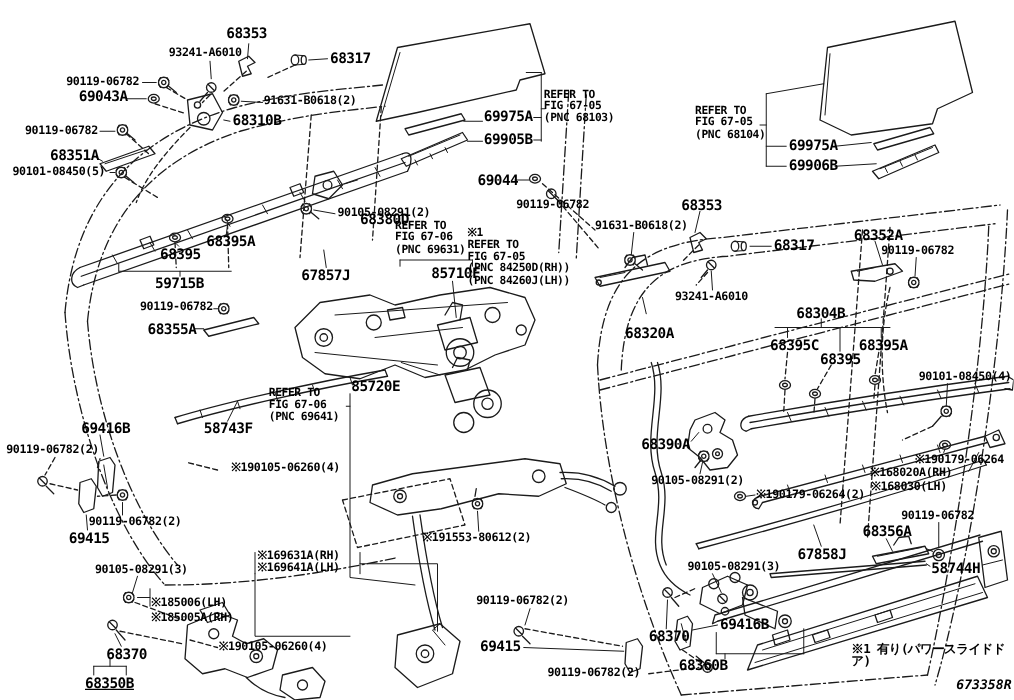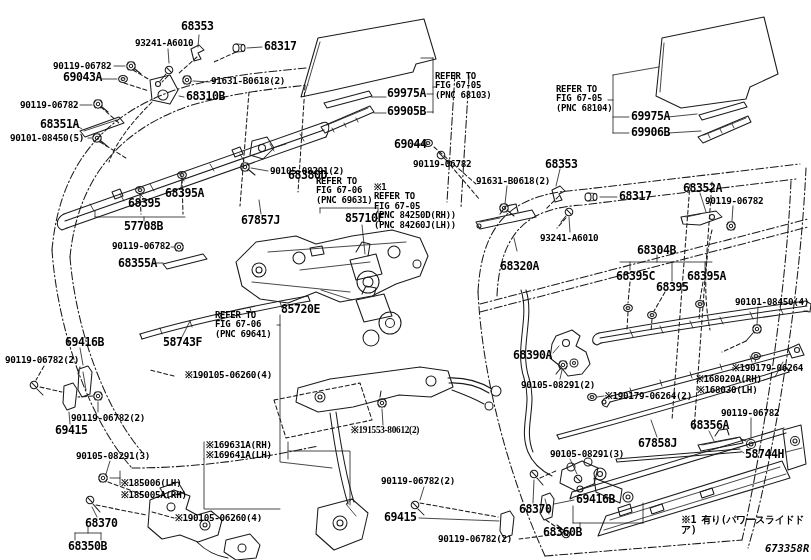--- a/index.html
+++ b/index.html
@@ -360,42 +360,42 @@
       <div class="lbl lg" style="left: 181px; top: 21px;">68353</div>
       <div class="lbl lg" style="left: 264px; top: 41px;">68317</div>
       <div class="lbl lg" style="left: 63px; top: 72px;">69043A</div>
       <div class="lbl lg" style="left: 186px; top: 91px;">68310B</div>
       <div class="lbl lg" style="left: 40px; top: 119px;">68351A</div>
       <div class="lbl lg" style="left: 288px; top: 138px; margin-top: 32px;">68380D</div>
       <div class="lbl lg" style="left: 387px; top: 88px;">69975A</div>
       <div class="lbl lg" style="left: 387px; top: 106px;">69905B</div>
       <div class="lbl lg" style="left: 631px; top: 111px;">69975A</div>
       <div class="lbl lg" style="left: 631px; top: 127px;">69906B</div>
-      <div class="lbl lg" style="left: 382px; top: 139px; margin-left: 12px;">69044</div>
+      <div class="lbl lg" style="left: 382px; top: 139px;">69044</div>
       <div class="lbl lg" style="left: 545px; top: 159px;">68353</div>
       <div class="lbl lg" style="left: 683px; top: 183px;">68352A</div>
       <div class="lbl lg" style="left: 619px; top: 191px;">68317</div>
       <div class="lbl lg" style="left: 500px; top: 261px; text-align: center;">68320A</div>
       <div class="lbl lg" style="left: 637px; top: 245px;">68304B</div>
       <div class="lbl lg" style="left: 616px; top: 271px;">68395C</div>
       <div class="lbl lg" style="left: 687px; top: 271px;">68395A</div>
       <div class="lbl lg" style="left: 656px; top: 282px;">68395</div>
       <div class="lbl lg" style="left: 165px; top: 188px;">68395A</div>
       <div class="lbl lg" style="left: 128px; top: 198px;">68395</div>
-      <div class="lbl lg" style="left: 124px; top: 221px;">57708B</div>
+      <div class="lbl lg" style="left: 124px; top: 221px;">59715B</div>
       <div class="lbl lg" style="left: 241px; top: 215px; text-align: center;">67857J</div>
       <div class="lbl lg" style="left: 345px; top: 213px;">85710F</div>
       <div class="lbl lg" style="left: 281px; top: 284px; margin-top: 20px;">85720E</div>
       <div class="lbl lg" style="left: 118px; top: 258px;">68355A</div>
       <div class="lbl lg" style="left: 163px; top: 337px;">58743F</div>
       <div class="lbl lg" style="left: 65px; top: 337px;">69416B</div>
       <div class="lbl lg" style="left: 55px; top: 425px;">69415</div>
       <div class="lbl lg" style="left: 513px; top: 350px;">68390A</div>
       <div class="lbl lg" style="left: 85px; top: 518px;">68370</div>
-      <div class="lbl lg" style="left: 68px; top: 541px;">68350B</div>
+      <div class="lbl lg" style="left: 68px; top: 541px; text-decoration: underline;">68350B</div>
       <div class="lbl lg" style="left: 576px; top: 494px;">69416B</div>
       <div class="lbl lg" style="left: 384px; top: 512px;">69415</div>
       <div class="lbl lg" style="left: 519px; top: 504px;">68370</div>
       <div class="lbl lg" style="left: 543px; top: 527px;">68360B</div>
       <div class="lbl lg" style="left: 638px; top: 438px;">67858J</div>
       <div class="lbl lg" style="left: 690px; top: 420px;">68356A</div>
       <div class="lbl lg" style="left: 745px; top: 449px;">58744H</div>
       <div class="lbl sm" style="left: 53px; top: 61px;">90119-06782</div>
       <div class="lbl sm" style="left: 135px; top: 38px;">93241-A6010</div>
       <div class="lbl sm" style="left: 211px; top: 76px;">91631-B0618(2)</div>
@@ -415,21 +415,21 @@
       <div class="lbl sm" style="left: 605px; top: 391px;">※190179-06264(2)</div>
       <div class="lbl sm" style="left: 185px; top: 370px;">※190105-06260(4)</div>
       <div class="lbl sm" style="left: 5px; top: 355px;">90119-06782(2)</div>
       <div class="lbl sm" style="left: 71px; top: 413px;">90119-06782(2)</div>
       <div class="lbl sm" style="left: 76px; top: 451px;">90105-08291(3)</div>
       <div class="lbl sm" style="left: 121px; top: 490px;">※185005A(RH)</div>
       <div class="lbl sm" style="left: 121px; top: 478px;">※185006(LH)</div>
       <div class="lbl sm" style="left: 206px; top: 440px;">※169631A(RH)</div>
       <div class="lbl sm" style="left: 206px; top: 450px;">※169641A(LH)</div>
       <div class="lbl sm" style="left: 175px; top: 513px;">※190105-06260(4)</div>
-      <div class="lbl sm" style="left: 351px; top: 426px; font-family: Liberation Serif, serif;">※191553-80612(2)</div>
+      <div class="lbl sm" style="left: 338px; top: 426px;">※191553-80612(2)</div>
       <div class="lbl sm" style="left: 381px; top: 476px;">90119-06782(2)</div>
       <div class="lbl sm" style="left: 438px; top: 534px;">90119-06782(2)</div>
       <div class="lbl sm" style="left: 550px; top: 449px;">90105-08291(3)</div>
       <div class="lbl sm" style="left: 721px; top: 408px;">90119-06782</div>
       <div class="lbl ref" style="left: 435px; top: 72px;">REFER TO
 FIG 67-05
 (PNC 68103)</div>
       <div class="lbl ref" style="left: 556px; top: 85px;">REFER TO
 FIG 67-05
 (PNC 68104)</div>

